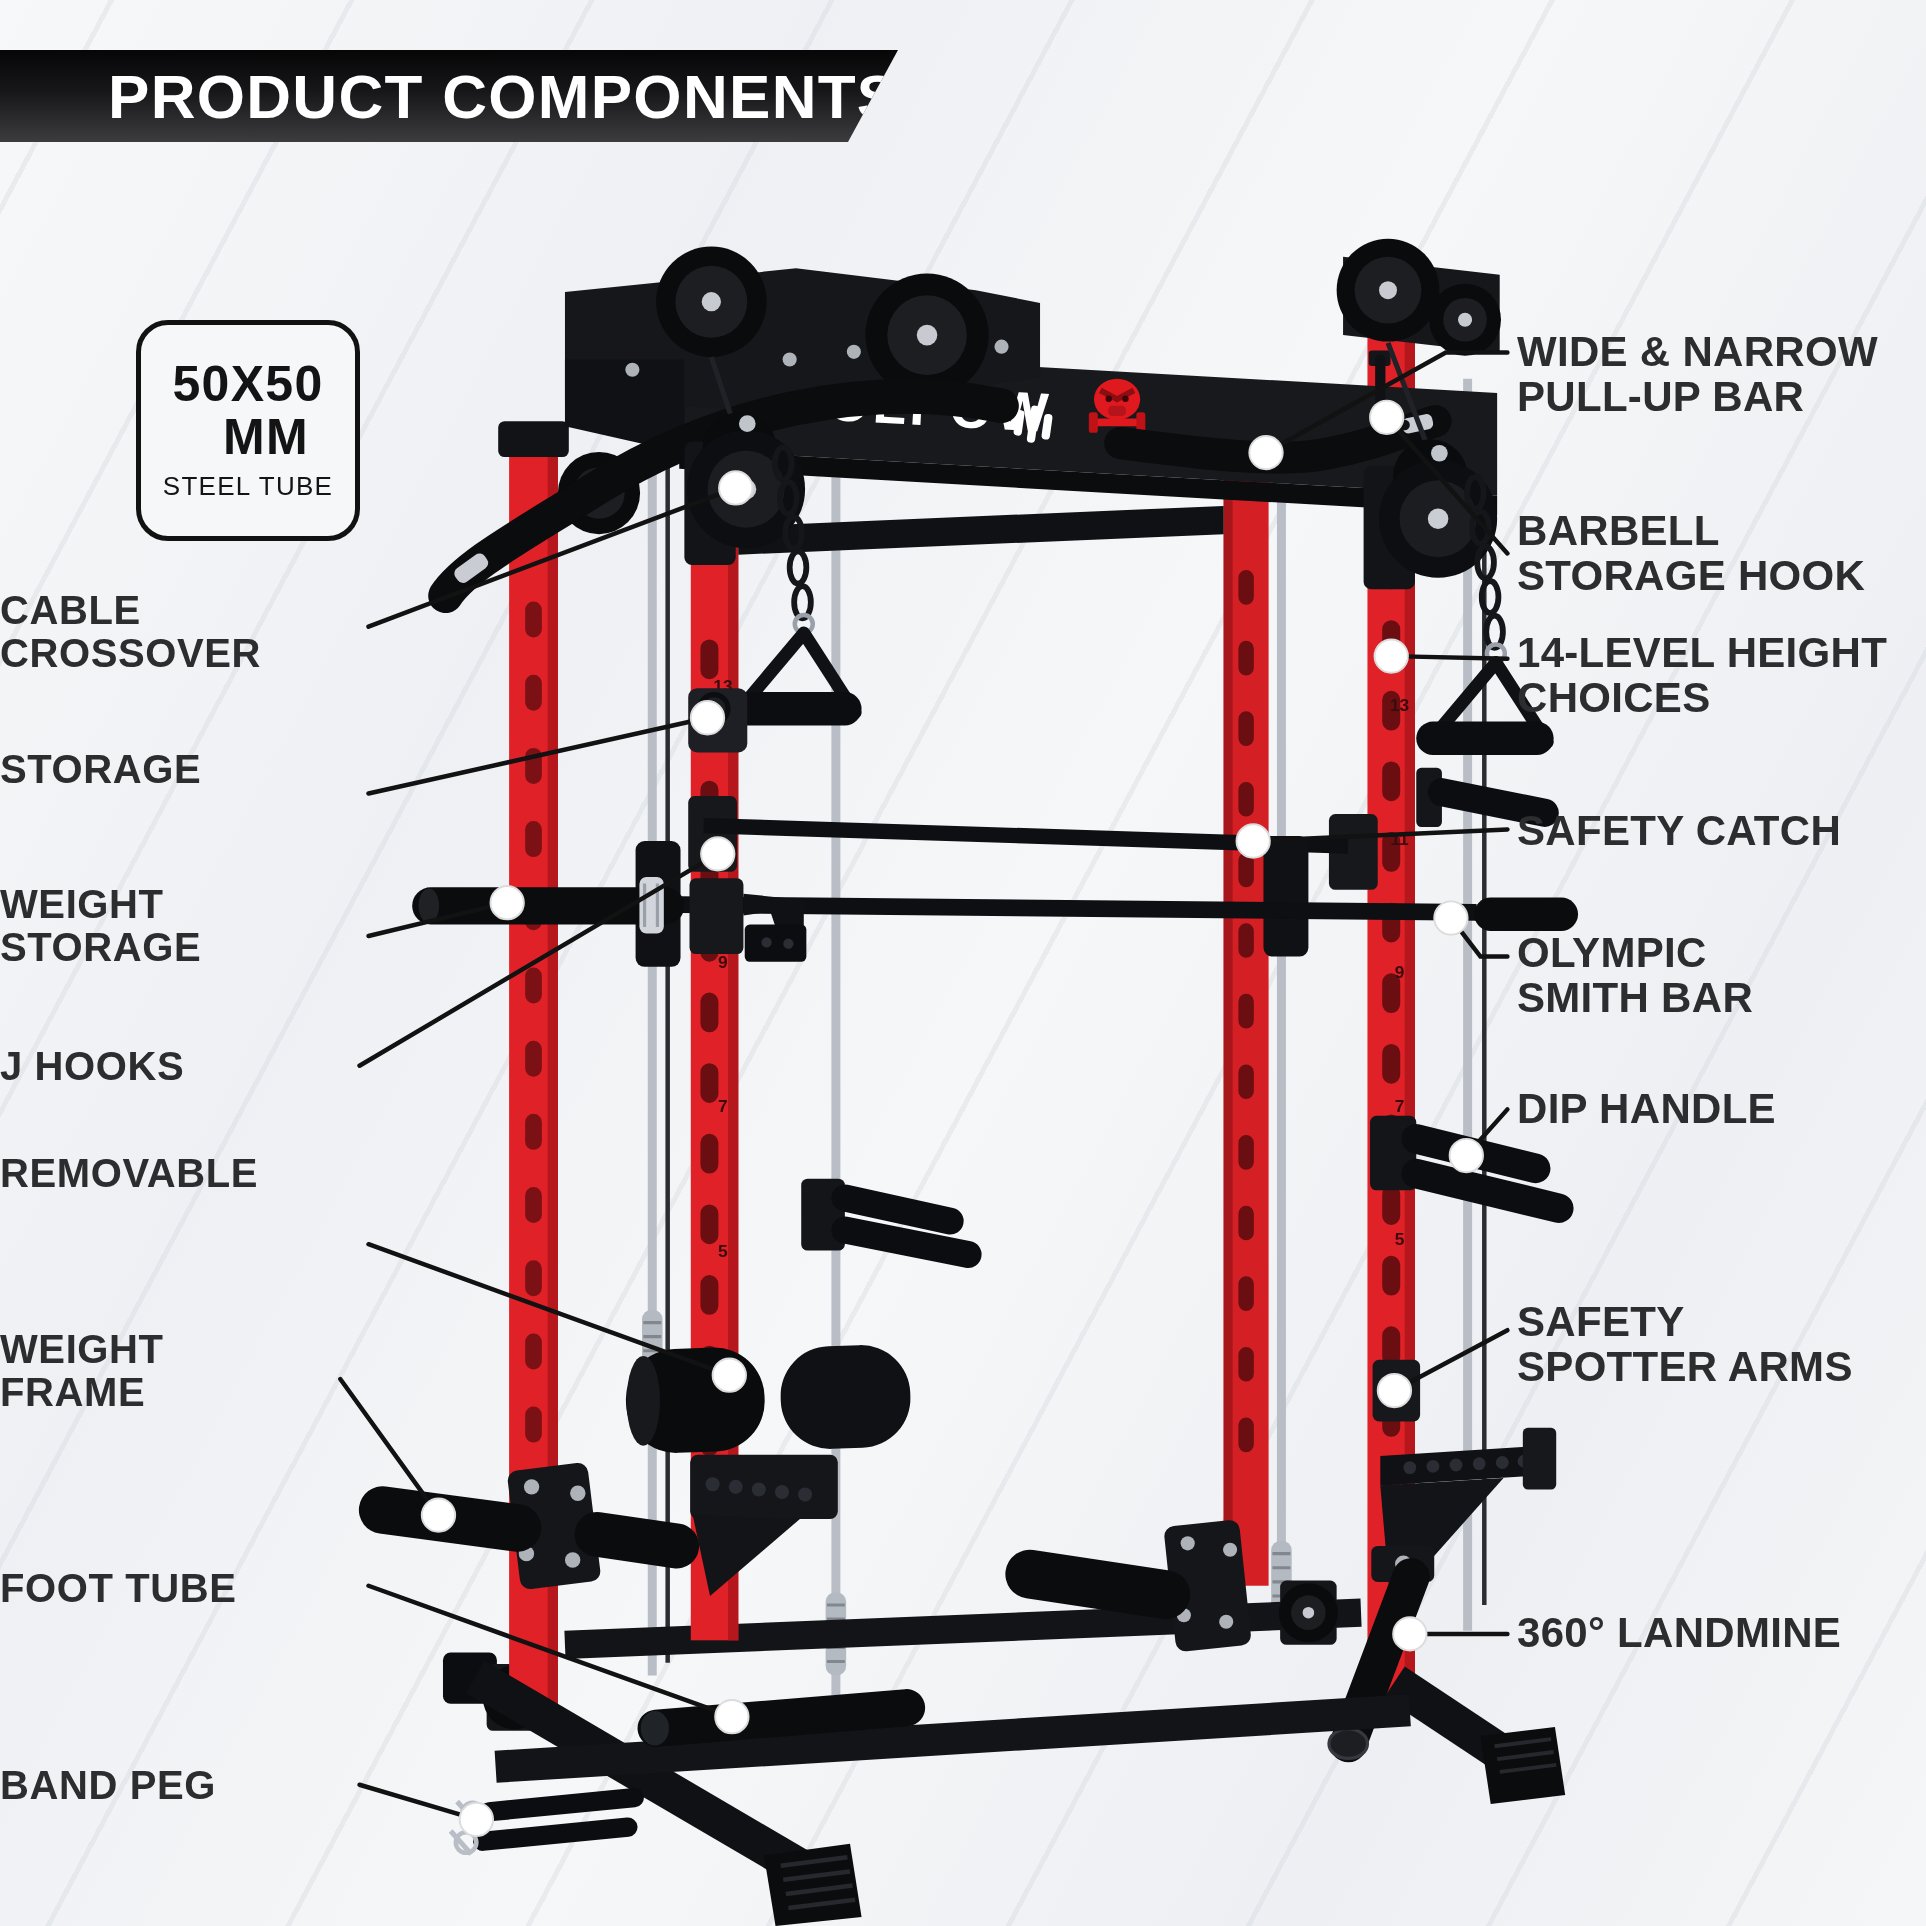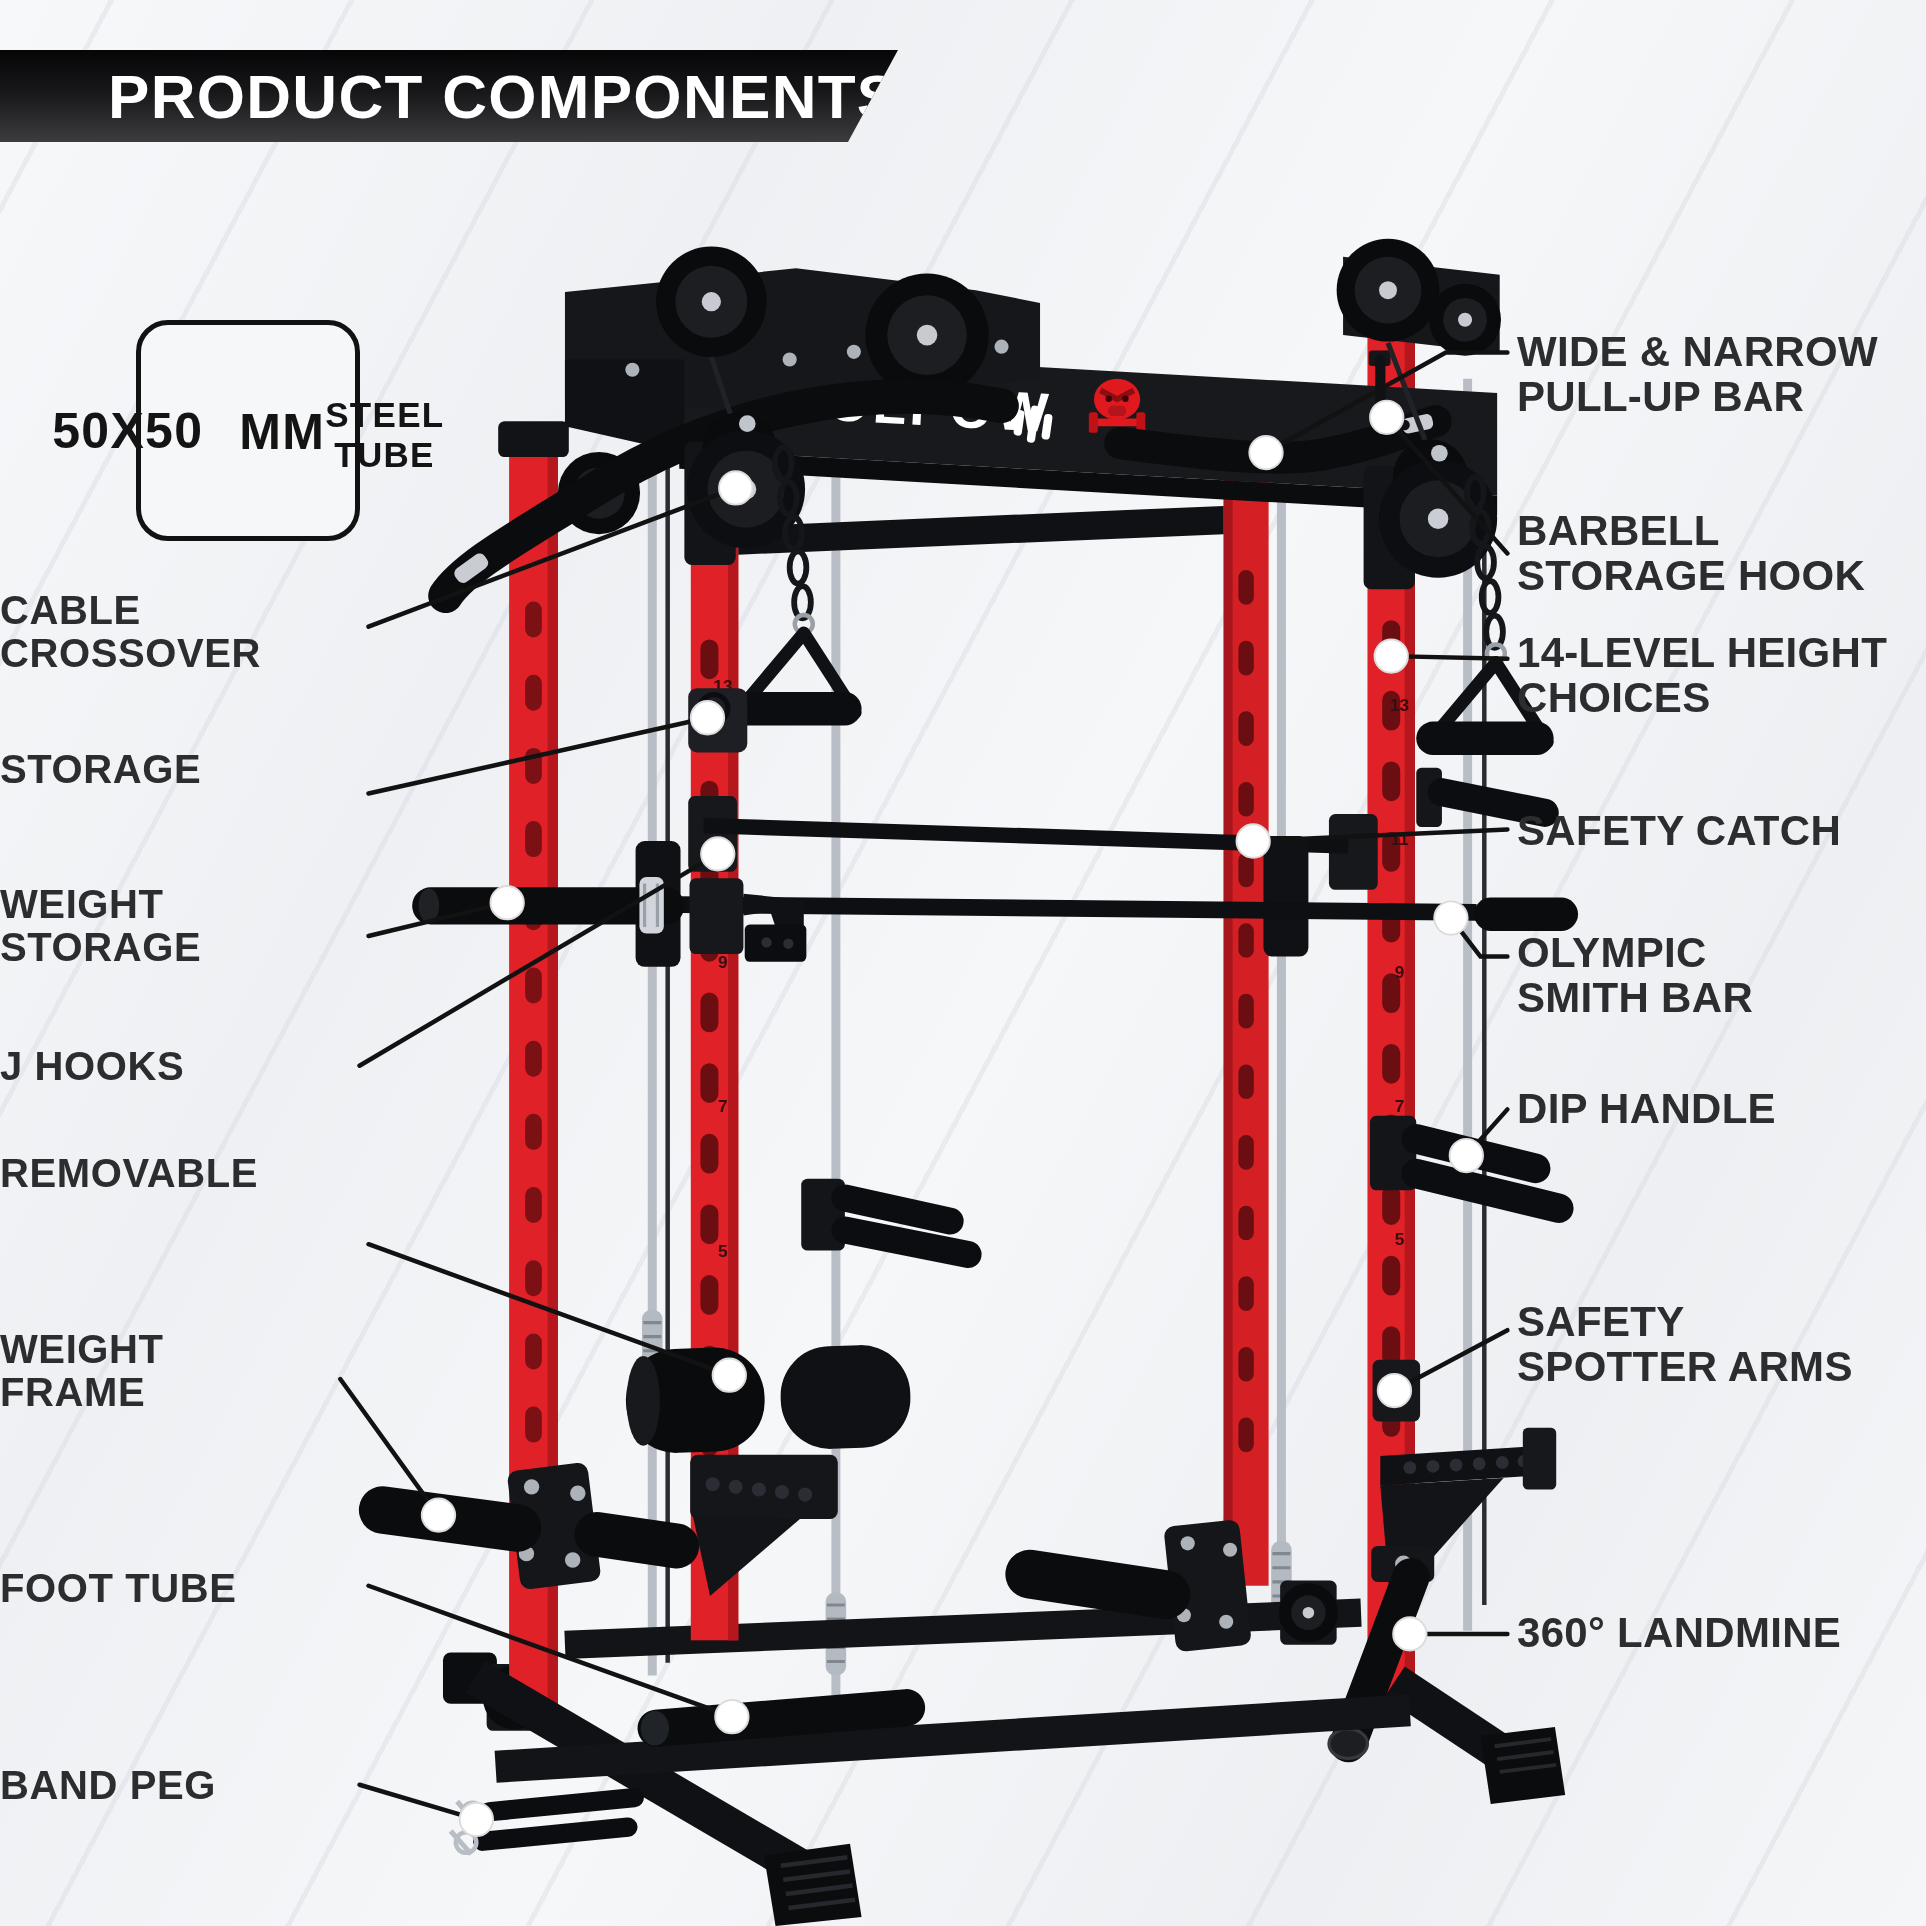--- a/index.html
+++ b/index.html
@@ -19,26 +19,26 @@
     clip-path:polygon(0 0,100% 0,calc(100% - 50px) 100%,0 100%);
     display:flex;align-items:center;z-index:4;
   }
   .title-banner .t{
     color:#ffffff;font-size:62px;font-weight:bold;letter-spacing:1.3px;
     padding-left:108px;white-space:nowrap;
   }
   .badge{
     position:absolute;left:136px;top:320px;width:214px;height:211px;z-index:4;
     background:#f6f7f8;border:5.8px solid #121212;border-radius:32px;
-    display:flex;flex-direction:row;align-items:center;justify-content:center;
+    display:flex;flex-direction:column;align-items:center;justify-content:center;
     color:#141414;text-align:center;
   }
   .badge .b1{font-size:50px;font-weight:bold;letter-spacing:1.3px;line-height:1.0;}
   .badge .b2{font-size:50px;font-weight:bold;letter-spacing:1.3px;line-height:1.0;margin-top:3.9px;margin-left:36px;}
-  .badge .b3{font-size:35px;font-weight:bold;letter-spacing:1.3px;margin-top:9px;}
+  .badge .b3{font-size:26px;font-weight:normal;letter-spacing:1.3px;margin-top:9px;}
   .machine-svg{position:absolute;left:0;top:0;width:1926px;height:1926px;z-index:2;}
   .lbl{position:absolute;font-weight:bold;color:#2c2d2f;line-height:1.08;z-index:3;}
   .lbl span{display:block;}
   .lbl-l{left:0;width:351px;text-align:left;font-size:40px;letter-spacing:0.6px;}
   .lbl-r{left:1517px;width:411px;text-align:left;font-size:42px;letter-spacing:0.3px;}
 </style>
 </head>
 <body>
 
 <div class="canvas">

